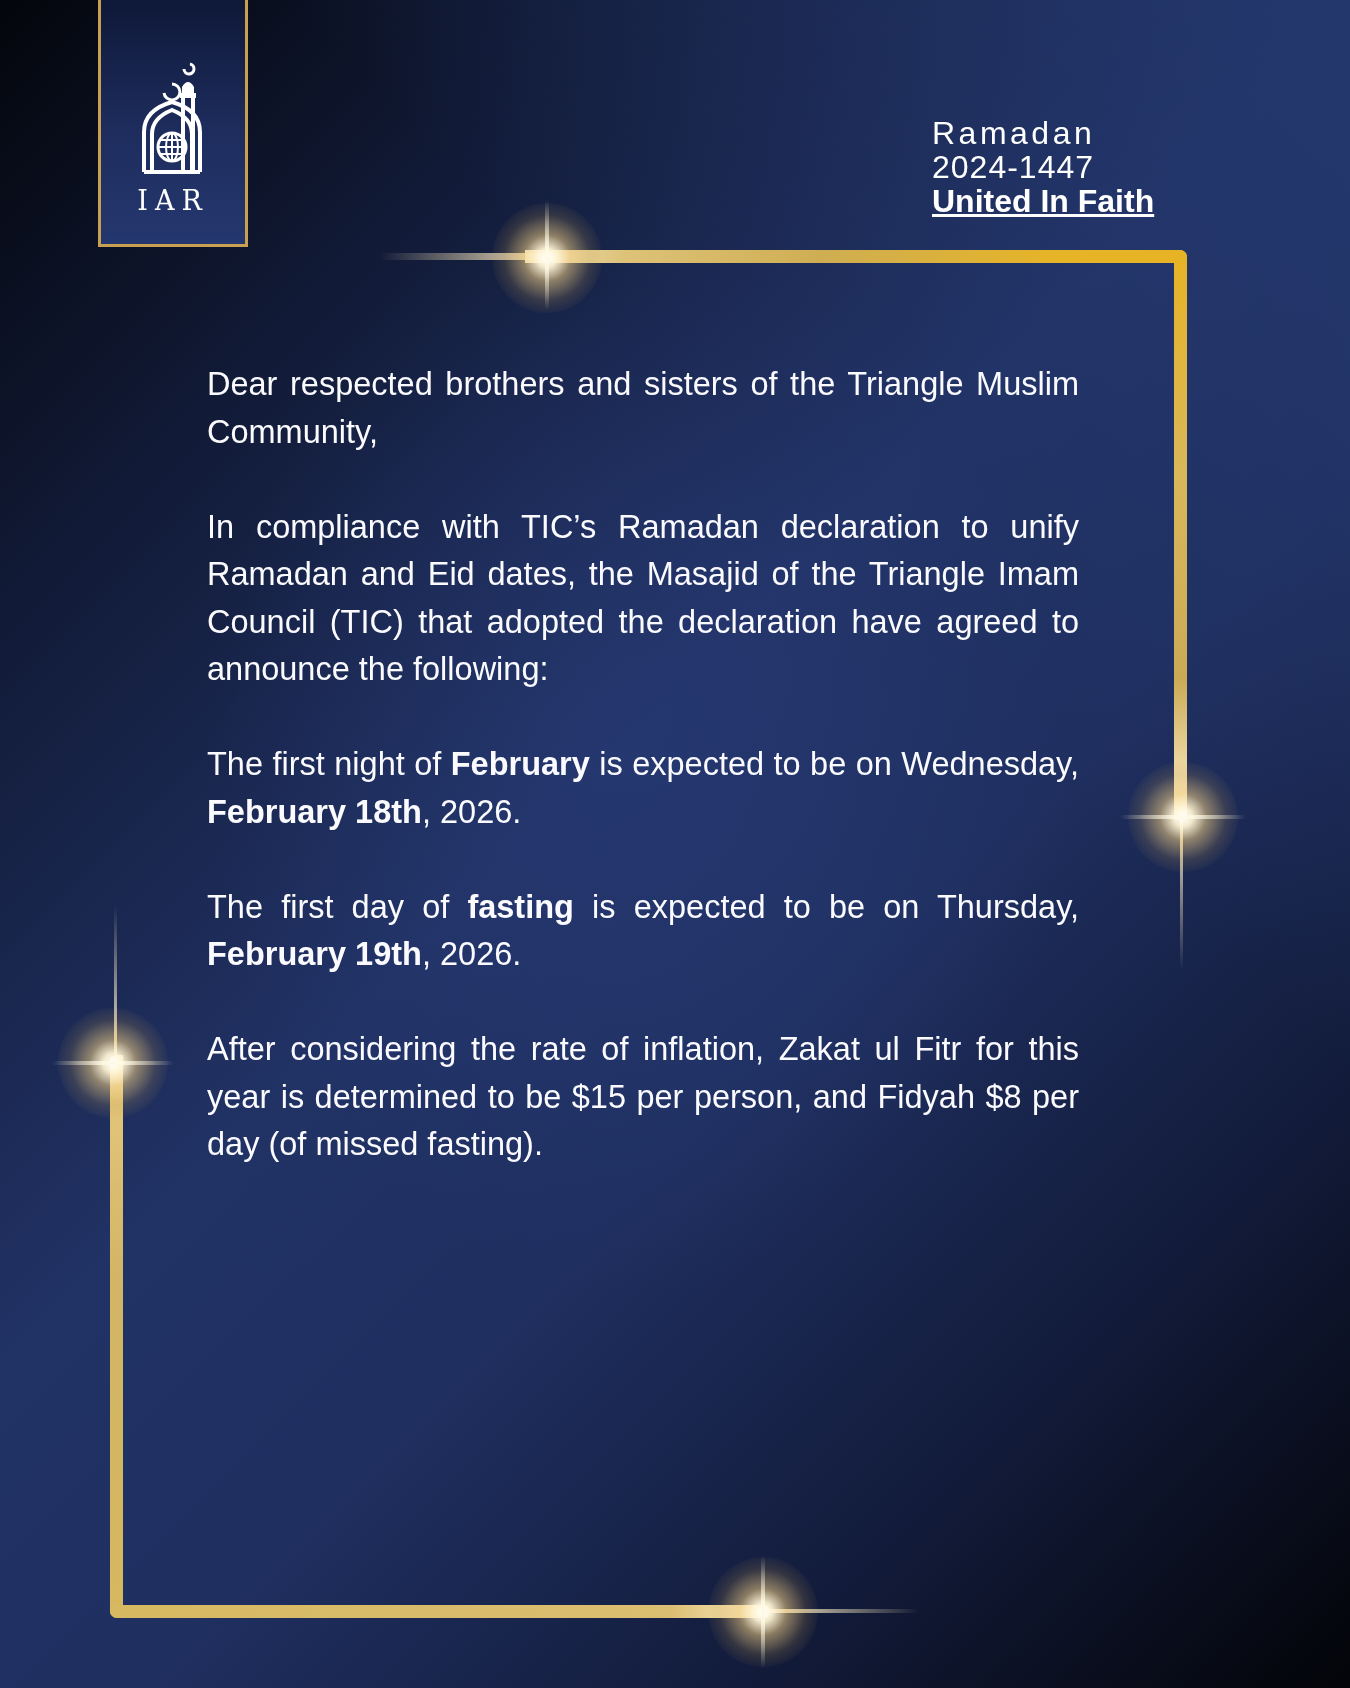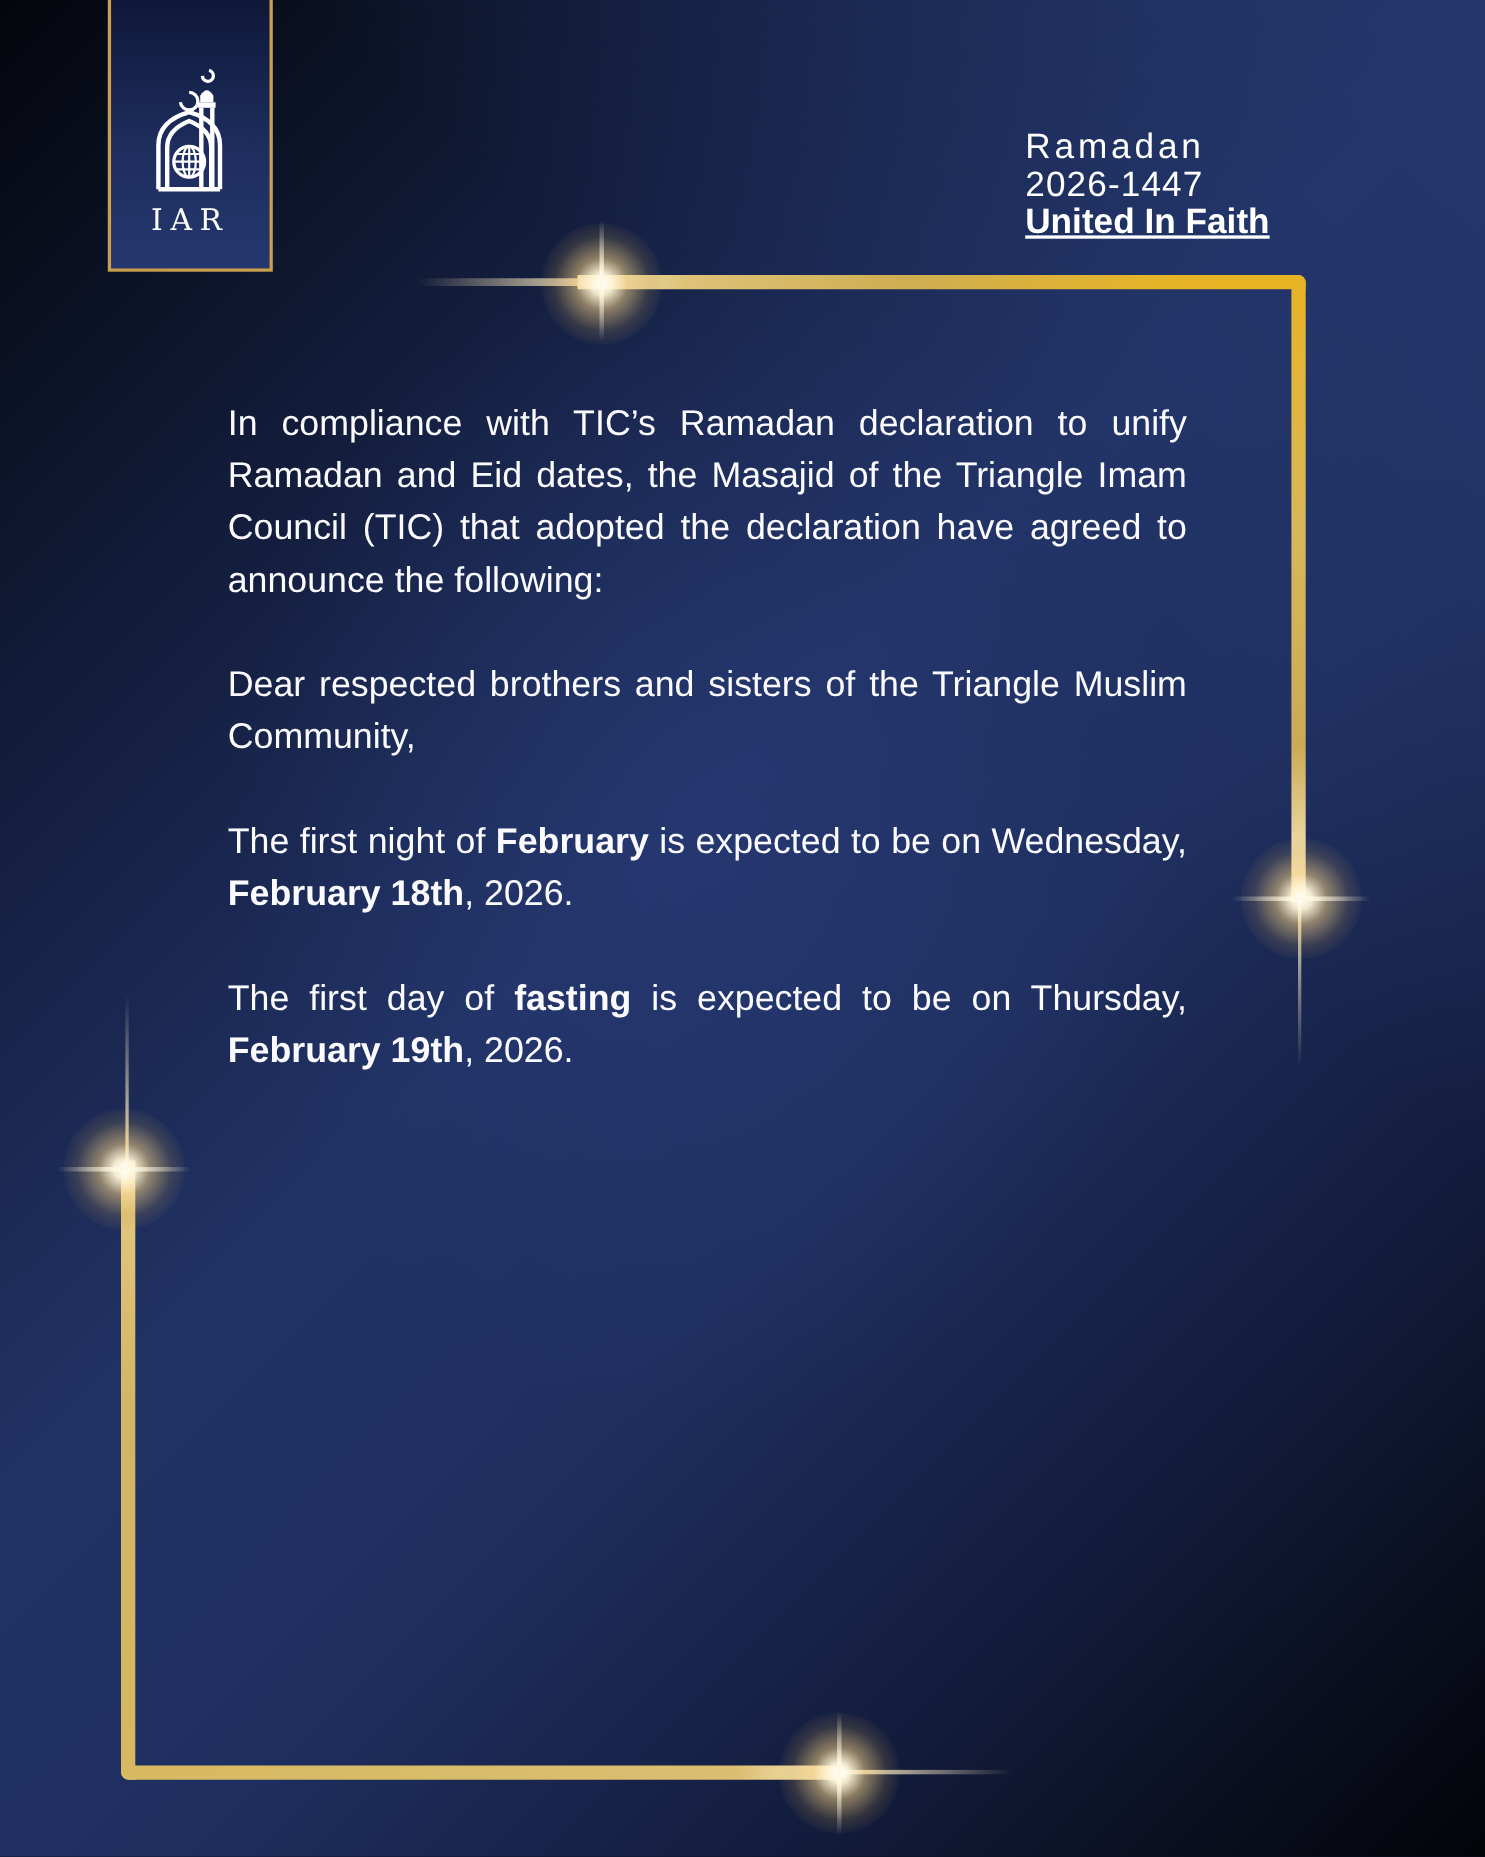--- a/index.html
+++ b/index.html
@@ -87,21 +87,21 @@
       <path d="M22 88 h28 M36 74 v28 M24 81 h24 M24 95 h24" stroke-width="2"></path>
       <ellipse cx="36" cy="88" rx="6" ry="14" stroke-width="2"></ellipse>
       <path d="M8 113 h56"></path>
     </g>
   </svg>
   <div class="logo-text">IAR</div>
 </div>
 
 <div class="header">
   <div class="h1">Ramadan</div>
-  <div class="h2">2026-1447</div>
+  <div class="h2">2024-1447</div>
   <div class="h3">United In Faith</div>
 </div>
 
 <div class="gold frame-top-fade"></div>
 <div class="gold frame-top"></div>
 <div class="gold frame-right"></div>
 <div class="gold frame-right-ray"></div>
 <div class="gold frame-left-ray"></div>
 <div class="gold frame-left"></div>
 <div class="gold frame-bottom"></div>
@@ -110,17 +110,18 @@
 <div class="glow g-top"></div>
 <div class="flare-v" style="left:545px;top:200px;height:110px;"></div>
 <div class="glow g-right"></div>
 <div class="flare-h" style="left:1120px;top:815px;width:126px;"></div>
 <div class="glow g-left"></div>
 <div class="flare-h" style="left:52px;top:1061px;width:122px;"></div>
 <div class="glow g-bottom"></div>
 <div class="flare-v" style="left:761px;top:1556px;height:112px;"></div>
 
 <div class="body-text">
+  <p>Dear respected brothers and sisters of the Triangle Muslim Community,</p>
   <p>In compliance with TIC’s Ramadan declaration to unify Ramadan and Eid dates, the Masajid of the Triangle Imam Council (TIC) that adopted the declaration have agreed to announce the following:</p>
-  <p>Dear respected brothers and sisters of the Triangle Muslim Community,</p>
   <p><span>The first night of </span><b>February</b><span> is expected to be on Wednesday, </span><b>February 18th</b><span>, 2026.</span></p>
   <p><span>The first day of </span><b>fasting</b><span> is expected to be on Thursday, </span><b>February 19th</b><span>, 2026.</span></p>
+  <p>After considering the rate of inflation, Zakat ul Fitr for this year is determined to be $15 per person, and Fidyah $8 per day (of missed fasting).</p>
 </div>
 
 </body></html>

